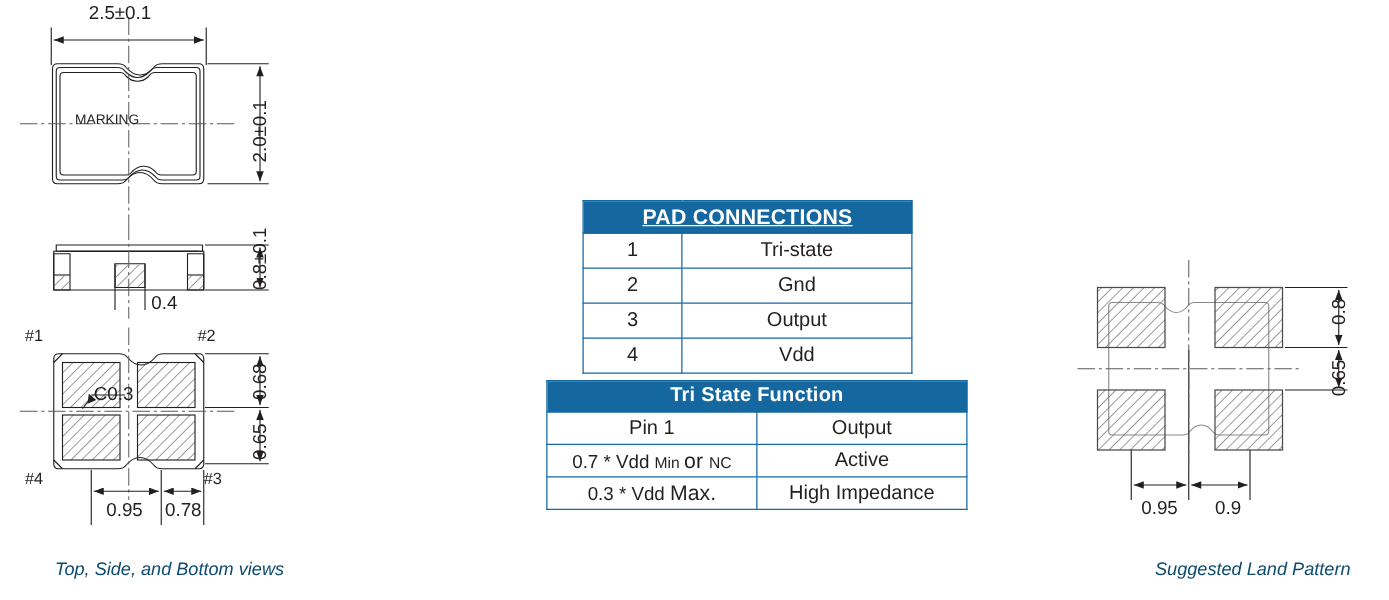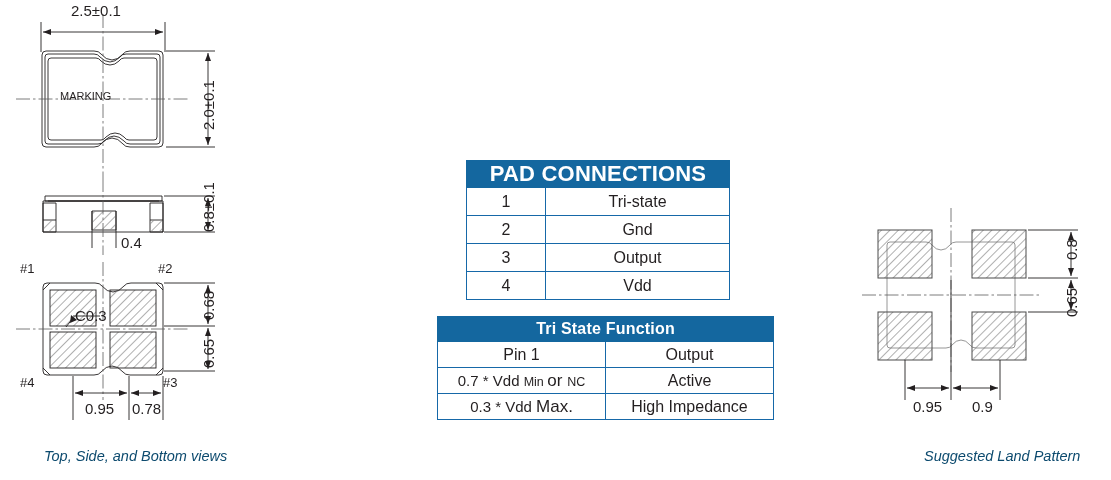--- a/index.html
+++ b/index.html
@@ -70,25 +70,25 @@
   }
   .tbl .hdr {
     background: #14679f;
     color: #ffffff;
     font-weight: bold;
     letter-spacing: 0.2px;
     border-color: #14679f;
   }
 
   #pad-connections { left: 466px; top: 160px; width: 264px; }
-  #pad-connections .hdr { height: 25px; font-size: 22px; }
+  #pad-connections .hdr { height: 25px; font-size: 17px; text-decoration: underline; }
   #pad-connections td { height: 27px; font-size: 16px; }
   #pad-connections td.numcol { width: 78px; }
 
-  #tri-state { left: 437px; top: 316px; width: 337px; }
+  #tri-state { left: 437px; top: 304px; width: 337px; }
   #tri-state .hdr { height: 24px; font-size: 16px; }
   #tri-state td { height: 25px; font-size: 16px; }
   #tri-state td.leftcol { width: 167px; margin-top: 44px; }
   #tri-state .sz-sm { font-size: 12.5px; }
   #tri-state .sz-md { font-size: 15px; }
   #tri-state .sz-lg { font-size: 17px; }
 </style>
 </head>
 <body>
 

